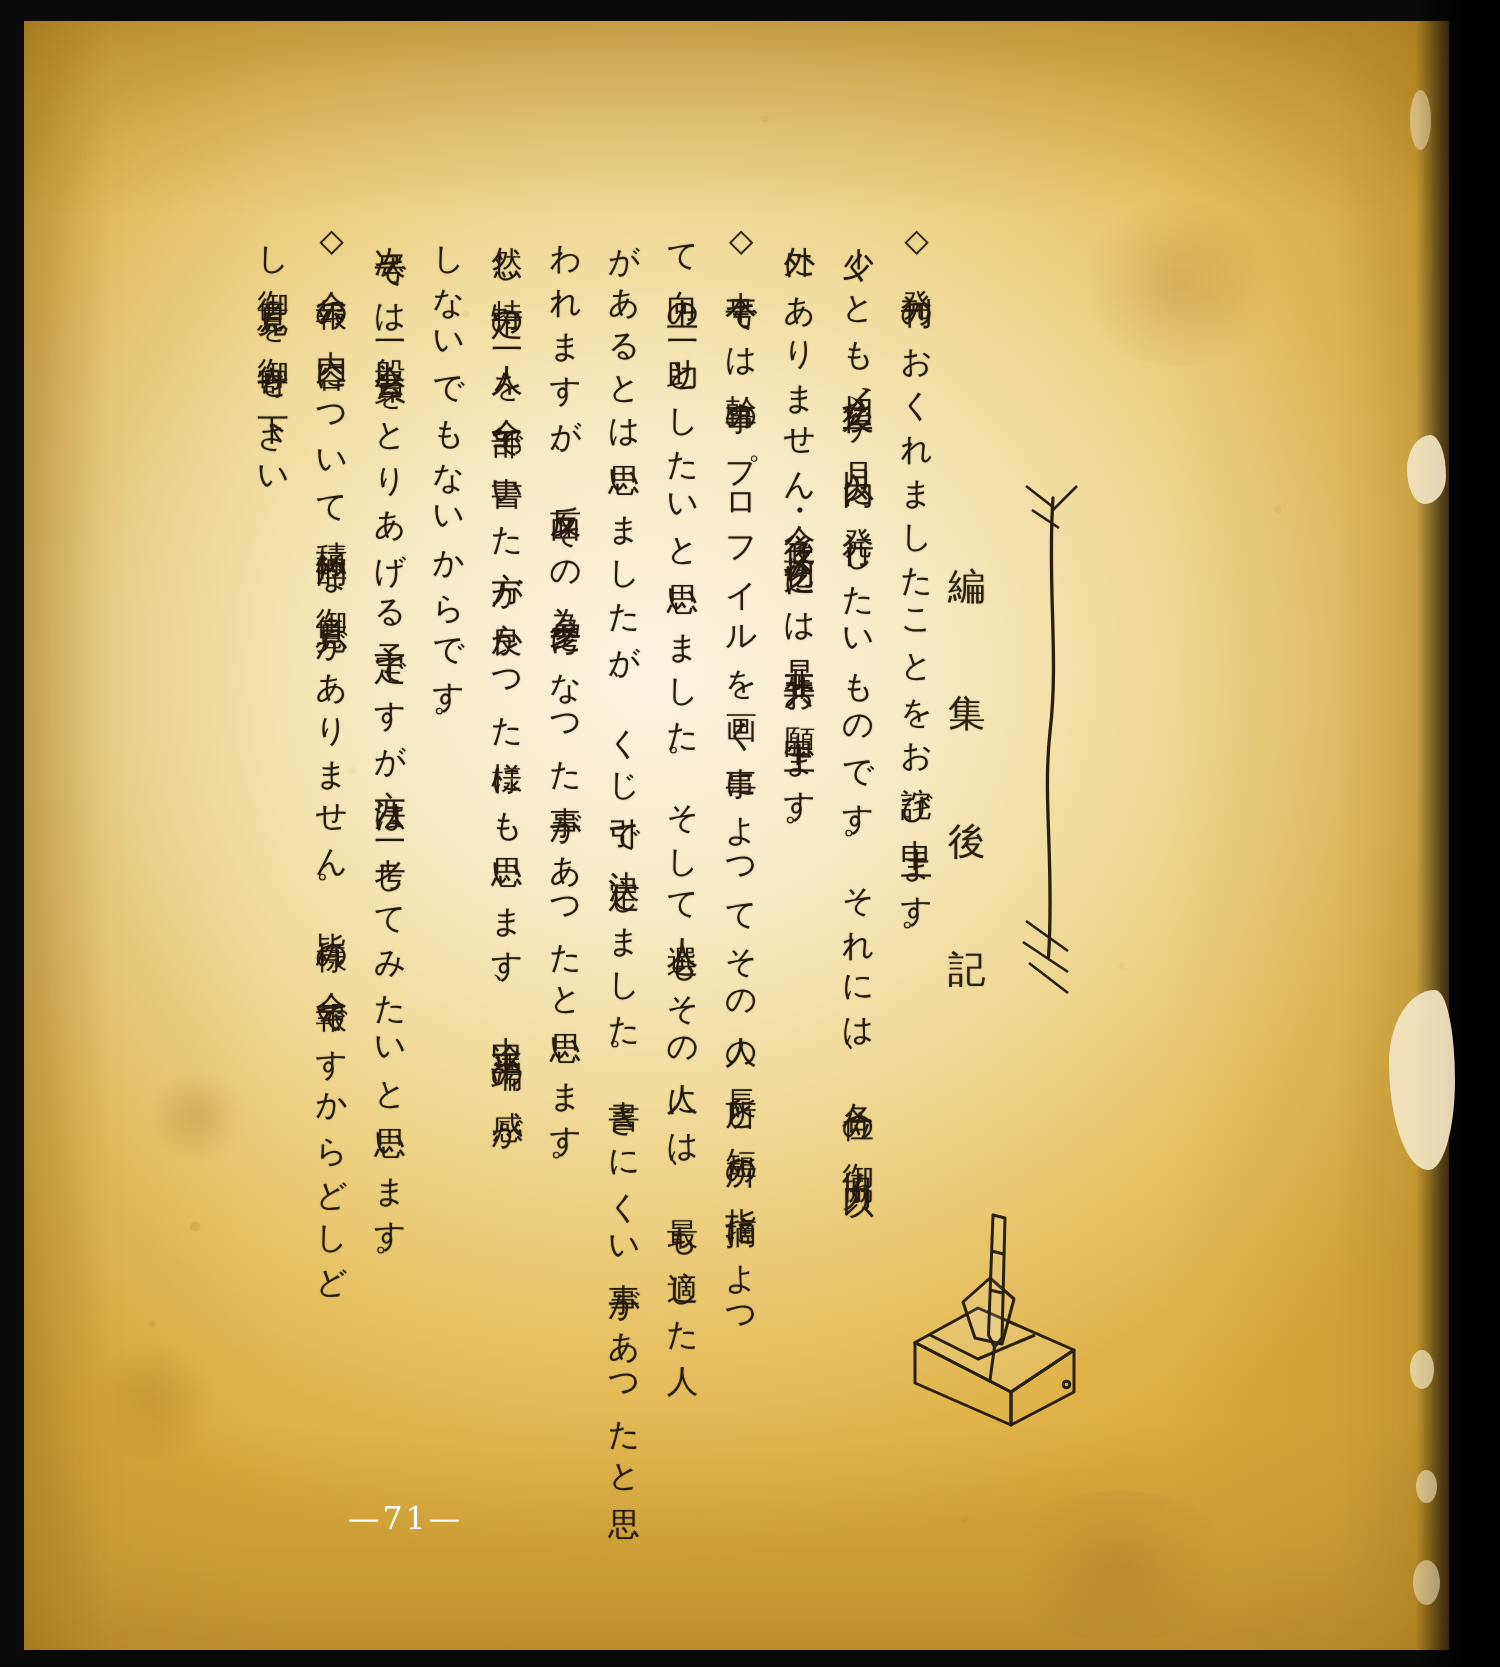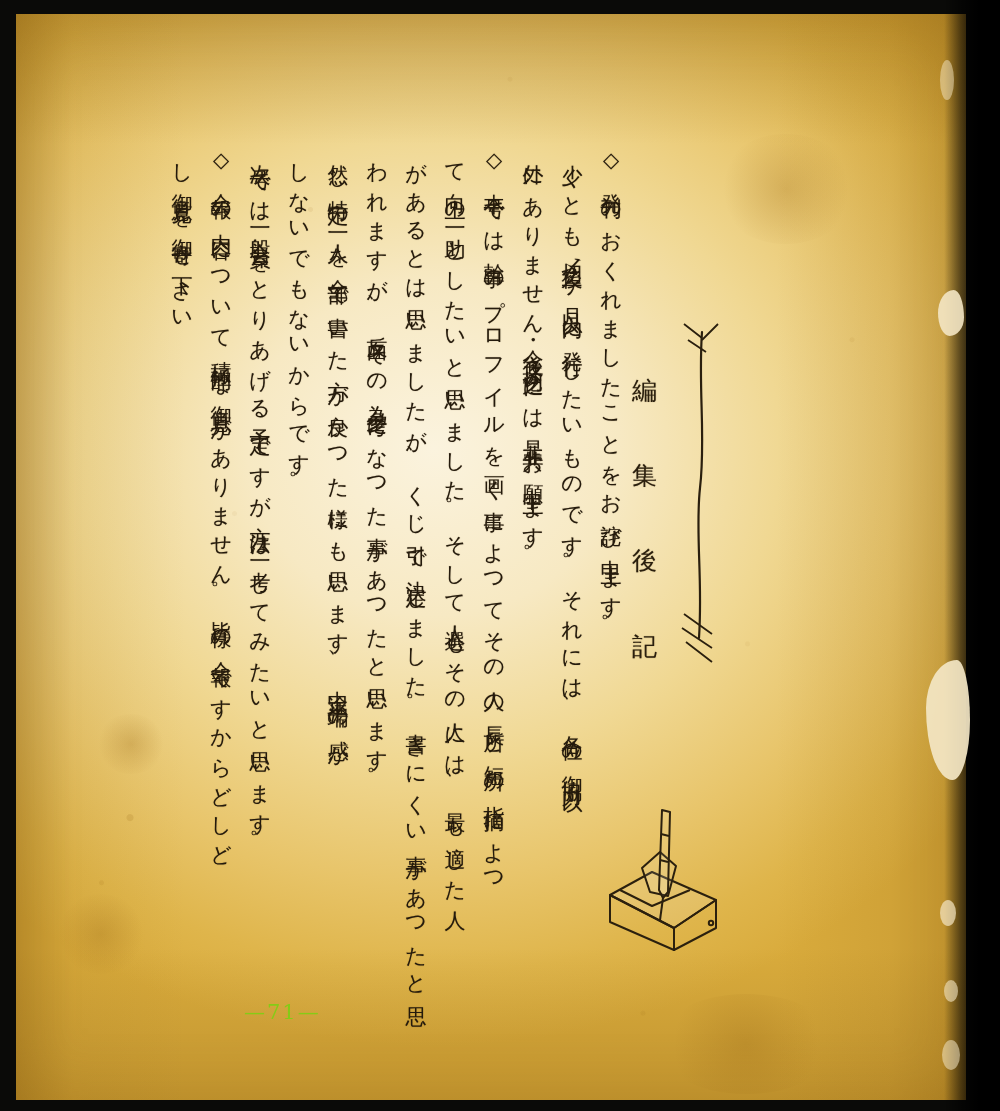--- a/index.html
+++ b/index.html
@@ -142,26 +142,26 @@
     position: absolute;
     left: 590px;
     top: 800px;
     width: 150px;
     height: 165px;
   }
 
   
   .pagenum {
     position: absolute;
-    left: 244px;
+    left: 232px;
     top: 1000px;
     font-family: "DejaVu Serif", serif;
     font-size: 21px;
     letter-spacing: 2px;
-    color: #84cc16;
+    color: #ffffff;
   }
 
   
   .stain {
     position: absolute;
     border-radius: 50%;
     pointer-events: none;
     background: radial-gradient(circle, rgba(160,110,25,.28) 0%, rgba(160,110,25,0) 70%);
   }
 </style>

